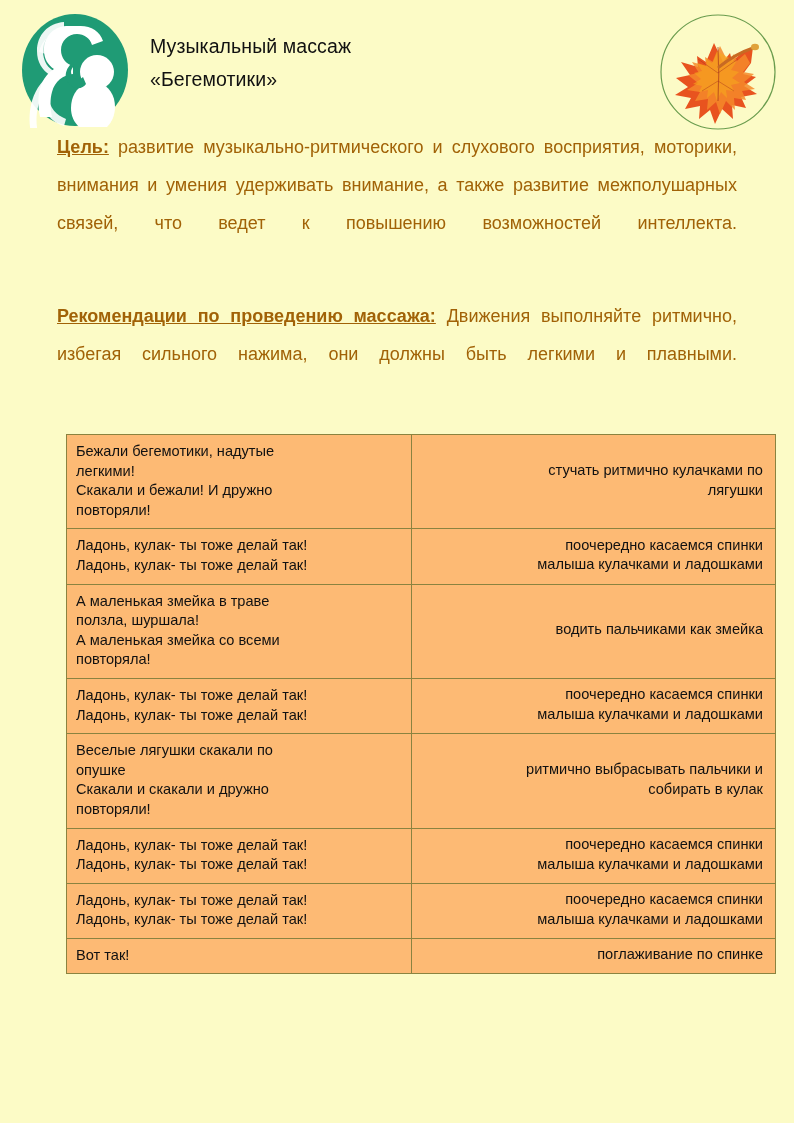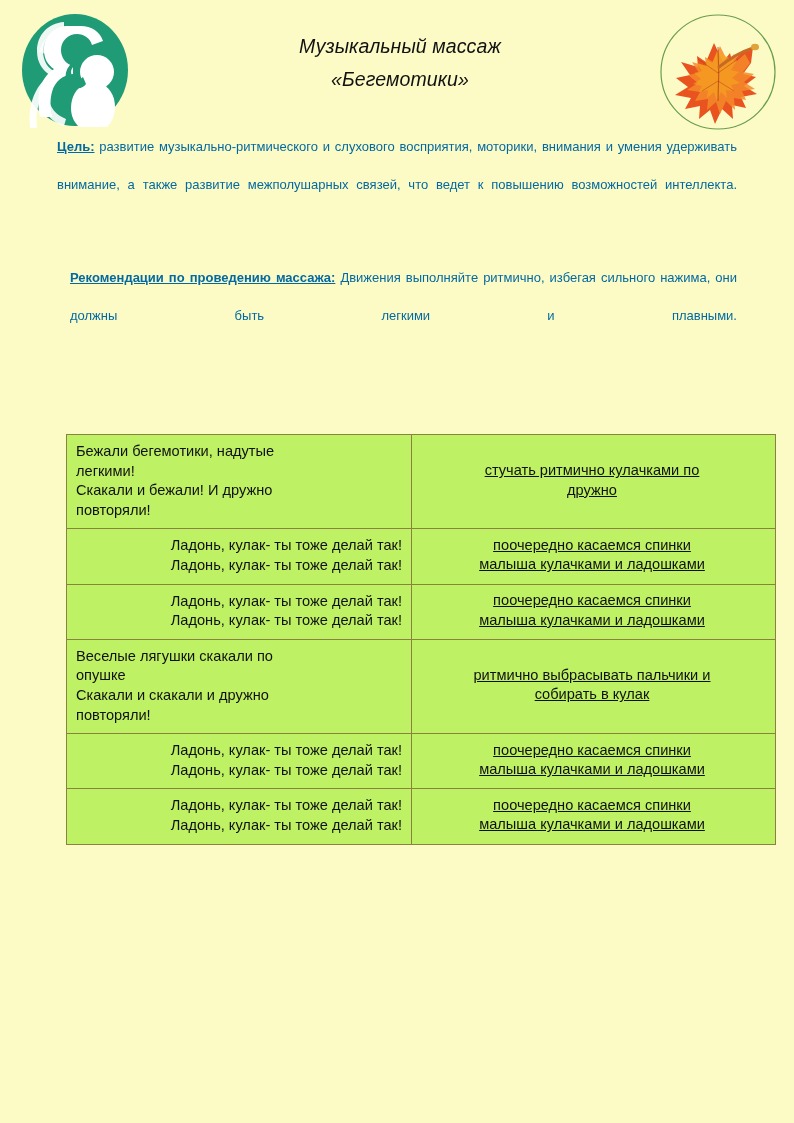--- a/index.html
+++ b/index.html
@@ -44,50 +44,48 @@
     top: 11px;
     width: 122px;
     height: 122px;
   }
 
   .title-block {
     position: absolute;
     left: 150px;
     top: 30px;
     width: 500px;
-    text-align: center;
-    font-style: italic;
+    text-align: left;
   }
   .title-line {
     font-size: 19.5px;
     line-height: 33px;
     letter-spacing: 0.1px;
     color: #111;
     white-space: nowrap;
   }
 
   
   .content {
     position: absolute;
     left: 57px;
     top: 128px;
     width: 680px;
   }
 
   p.para {
     margin: 0 0 6px 0;
-    font-size: 13px;
+    font-size: 18px;
     line-height: 38px;
     text-align: justify;
     text-justify: inter-word;
-    color: #0369a1;
+    color: #a16207;
   }
   p.para.second {
     margin-top: 17px;
-    margin-left: 13px;
   }
   p.para .lead {
     font-weight: bold;
     text-decoration: underline;
   }
   
   p.para::after {
     content: "";
     display: inline-block;
     width: 100%;
@@ -107,38 +105,36 @@
     table-layout: fixed;
     background: #fbf8c4;
   }
   table.massage-table td {
     border: 1.4px solid #8a8340;
     padding: 6px 9px 8px 9px;
     font-size: 14.6px;
     line-height: 19.6px;
     vertical-align: middle;
     color: #111;
-    background: #bef264;
+    background: #fdba74;
   }
   table.massage-table td.verse {
     width: 326px;
     text-align: left;
     vertical-align: top;
     padding-top: 7px;
   }
   table.massage-table td.action {
     width: 342px;
-    text-align: center;
+    text-align: right;
     vertical-align: middle;
     padding-right: 12px;
-    text-decoration: underline;
   }
   table.massage-table tr.short td.verse {
     vertical-align: middle;
-    text-align: right;
   }
   .line {
     display: block;
   }
 </style>
 </head>
 <body>
 
 <div class="page">
 
@@ -188,31 +184,42 @@
       <tbody>
           <tr>
             <td class="verse">
               <span class="line">Бежали бегемотики, надутые</span>
               <span class="line">легкими!</span>
               <span class="line">Скакали и бежали! И дружно</span>
               <span class="line">повторяли!</span>
             </td>
             <td class="action">
               <span class="line">стучать ритмично кулачками по</span>
-              <span class="line">дружно</span>
-            </td>
-          </tr>
-          <tr class="short">
-            <td class="verse">
-              <span class="line">Ладонь, кулак- ты тоже делай так!</span>
-              <span class="line">Ладонь, кулак- ты тоже делай так!</span>
-            </td>
-            <td class="action">
-              <span class="line">поочередно касаемся спинки</span>
-              <span class="line">малыша кулачками и ладошками</span>
+              <span class="line">лягушки</span>
+            </td>
+          </tr>
+          <tr class="short">
+            <td class="verse">
+              <span class="line">Ладонь, кулак- ты тоже делай так!</span>
+              <span class="line">Ладонь, кулак- ты тоже делай так!</span>
+            </td>
+            <td class="action">
+              <span class="line">поочередно касаемся спинки</span>
+              <span class="line">малыша кулачками и ладошками</span>
+            </td>
+          </tr>
+          <tr>
+            <td class="verse">
+              <span class="line">А маленькая змейка в траве</span>
+              <span class="line">ползла, шуршала!</span>
+              <span class="line">А маленькая змейка со всеми</span>
+              <span class="line">повторяла!</span>
+            </td>
+            <td class="action">
+              <span class="line">водить пальчиками как змейка</span>
             </td>
           </tr>
           <tr class="short">
             <td class="verse">
               <span class="line">Ладонь, кулак- ты тоже делай так!</span>
               <span class="line">Ладонь, кулак- ты тоже делай так!</span>
             </td>
             <td class="action">
               <span class="line">поочередно касаемся спинки</span>
               <span class="line">малыша кулачками и ладошками</span>
@@ -243,17 +250,25 @@
           <tr class="short">
             <td class="verse">
               <span class="line">Ладонь, кулак- ты тоже делай так!</span>
               <span class="line">Ладонь, кулак- ты тоже делай так!</span>
             </td>
             <td class="action">
               <span class="line">поочередно касаемся спинки</span>
               <span class="line">малыша кулачками и ладошками</span>
             </td>
           </tr>
+          <tr class="short">
+            <td class="verse">
+              <span class="line">Вот так!</span>
+            </td>
+            <td class="action">
+              <span class="line">поглаживание по спинке</span>
+            </td>
+          </tr>
         </tbody>
     </table>
   </div>
 
 </div>
 
 </body></html>

